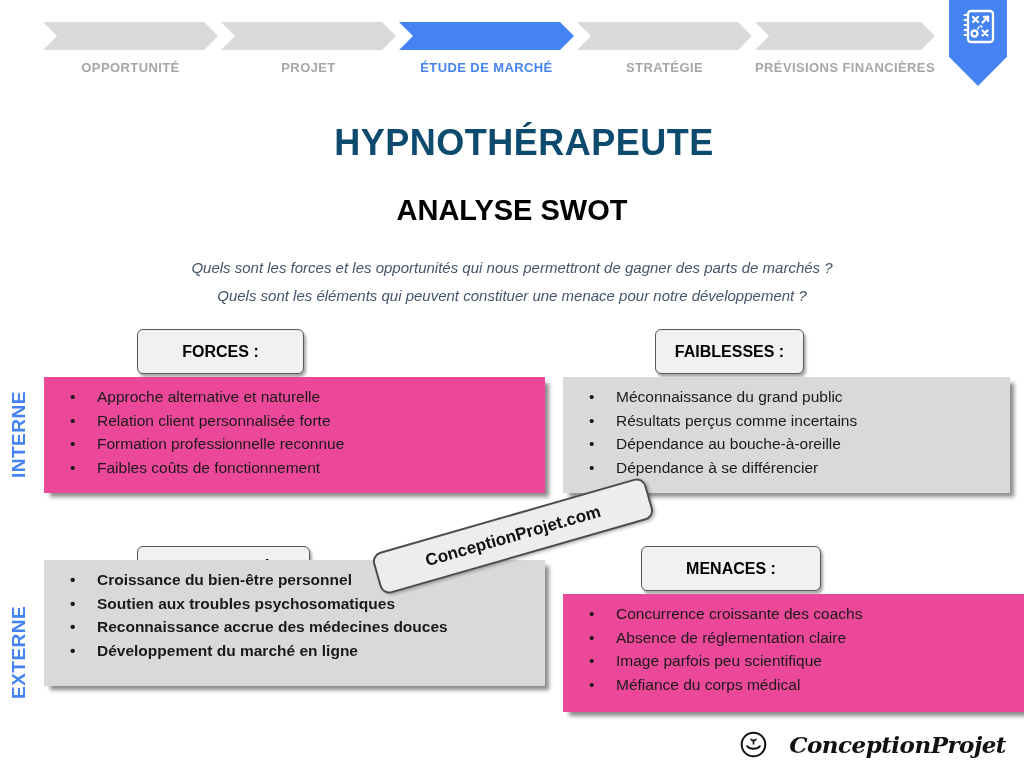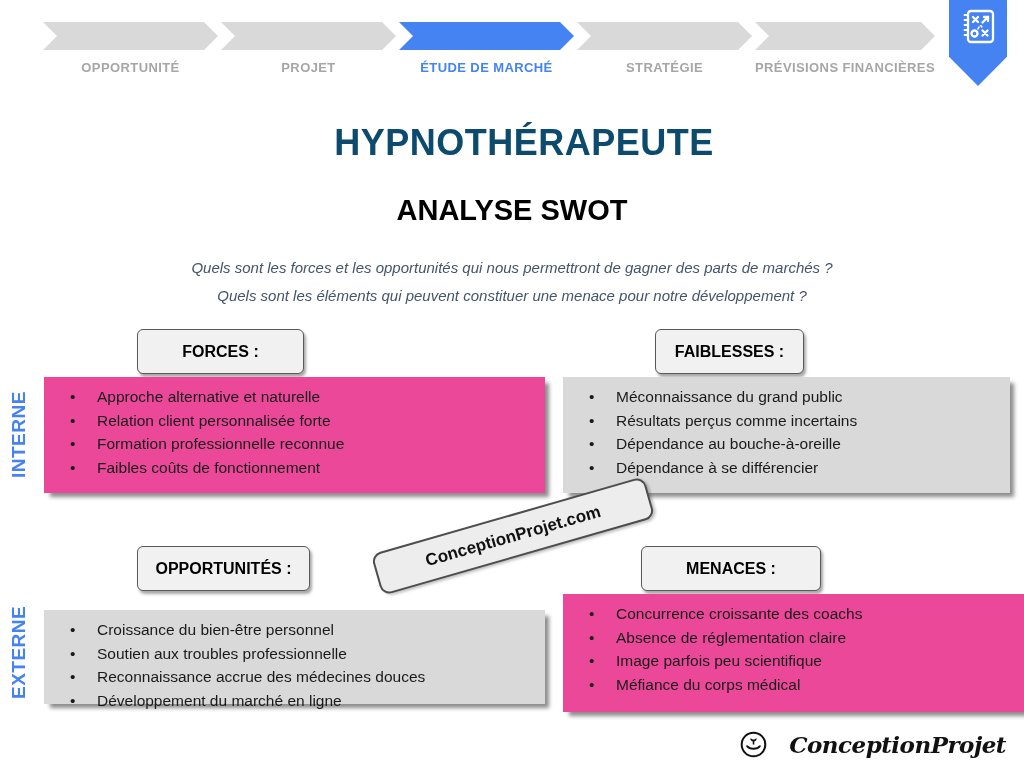--- a/index.html
+++ b/index.html
@@ -58,21 +58,21 @@
   #pill-faiblesses   { left:641px; top:329px; width:149px;margin-left:14px; }
   #pill-opportunites { left:137px; top:546px; width:173px; }
   #pill-menaces      { left:641px; top:546px; width:180px; }
 
   
   .qbox { position:absolute; box-shadow:5px 5px 4px -1px rgba(0,0,0,.45); }
   .qbox.blue { background:#ec4899; }
   .qbox.gray { background:#d9d9d9; }
   #box-forces       { left:44px;  top:377px; width:501px; height:116px; }
   #box-faiblesses   { left:563px; top:377px; width:447px; height:116px; }
-  #box-opportunites { left:44px;  top:610px; width:501px; height:94px; }
+  #box-opportunites { left:44px;  top:560px; width:501px; height:126px;font-weight:bold; }
   #box-menaces      { left:563px; top:594px; width:483px; height:118px; }
   .qbox ul { margin:0; padding:8px 6px 0 26px; list-style:none; }
   .qbox li {
     position:relative; padding-left:27px; font-size:15.5px; color:#1a1a1a;
     line-height:23.5px;
   }
   .qbox li::before { content:"•"; position:absolute; left:0; top:0; }
 
   
   .side-label {
@@ -172,21 +172,21 @@
     <ul>
       <li>Méconnaissance du grand public</li>
       <li>Résultats perçus comme incertains</li>
       <li>Dépendance au bouche-à-oreille</li>
       <li>Dépendance à se différencier</li>
     </ul>
   </div>
   <div class="qbox gray" id="box-opportunites">
     <ul>
       <li>Croissance du bien-être personnel</li>
-      <li>Soutien aux troubles professionnelle</li>
+      <li>Soutien aux troubles psychosomatiques</li>
       <li>Reconnaissance accrue des médecines douces</li>
       <li>Développement du marché en ligne</li>
     </ul>
   </div>
   <div class="qbox blue" id="box-menaces">
     <ul>
       <li>Concurrence croissante des coachs</li>
       <li>Absence de réglementation claire</li>
       <li>Image parfois peu scientifique</li>
       <li>Méfiance du corps médical</li>

